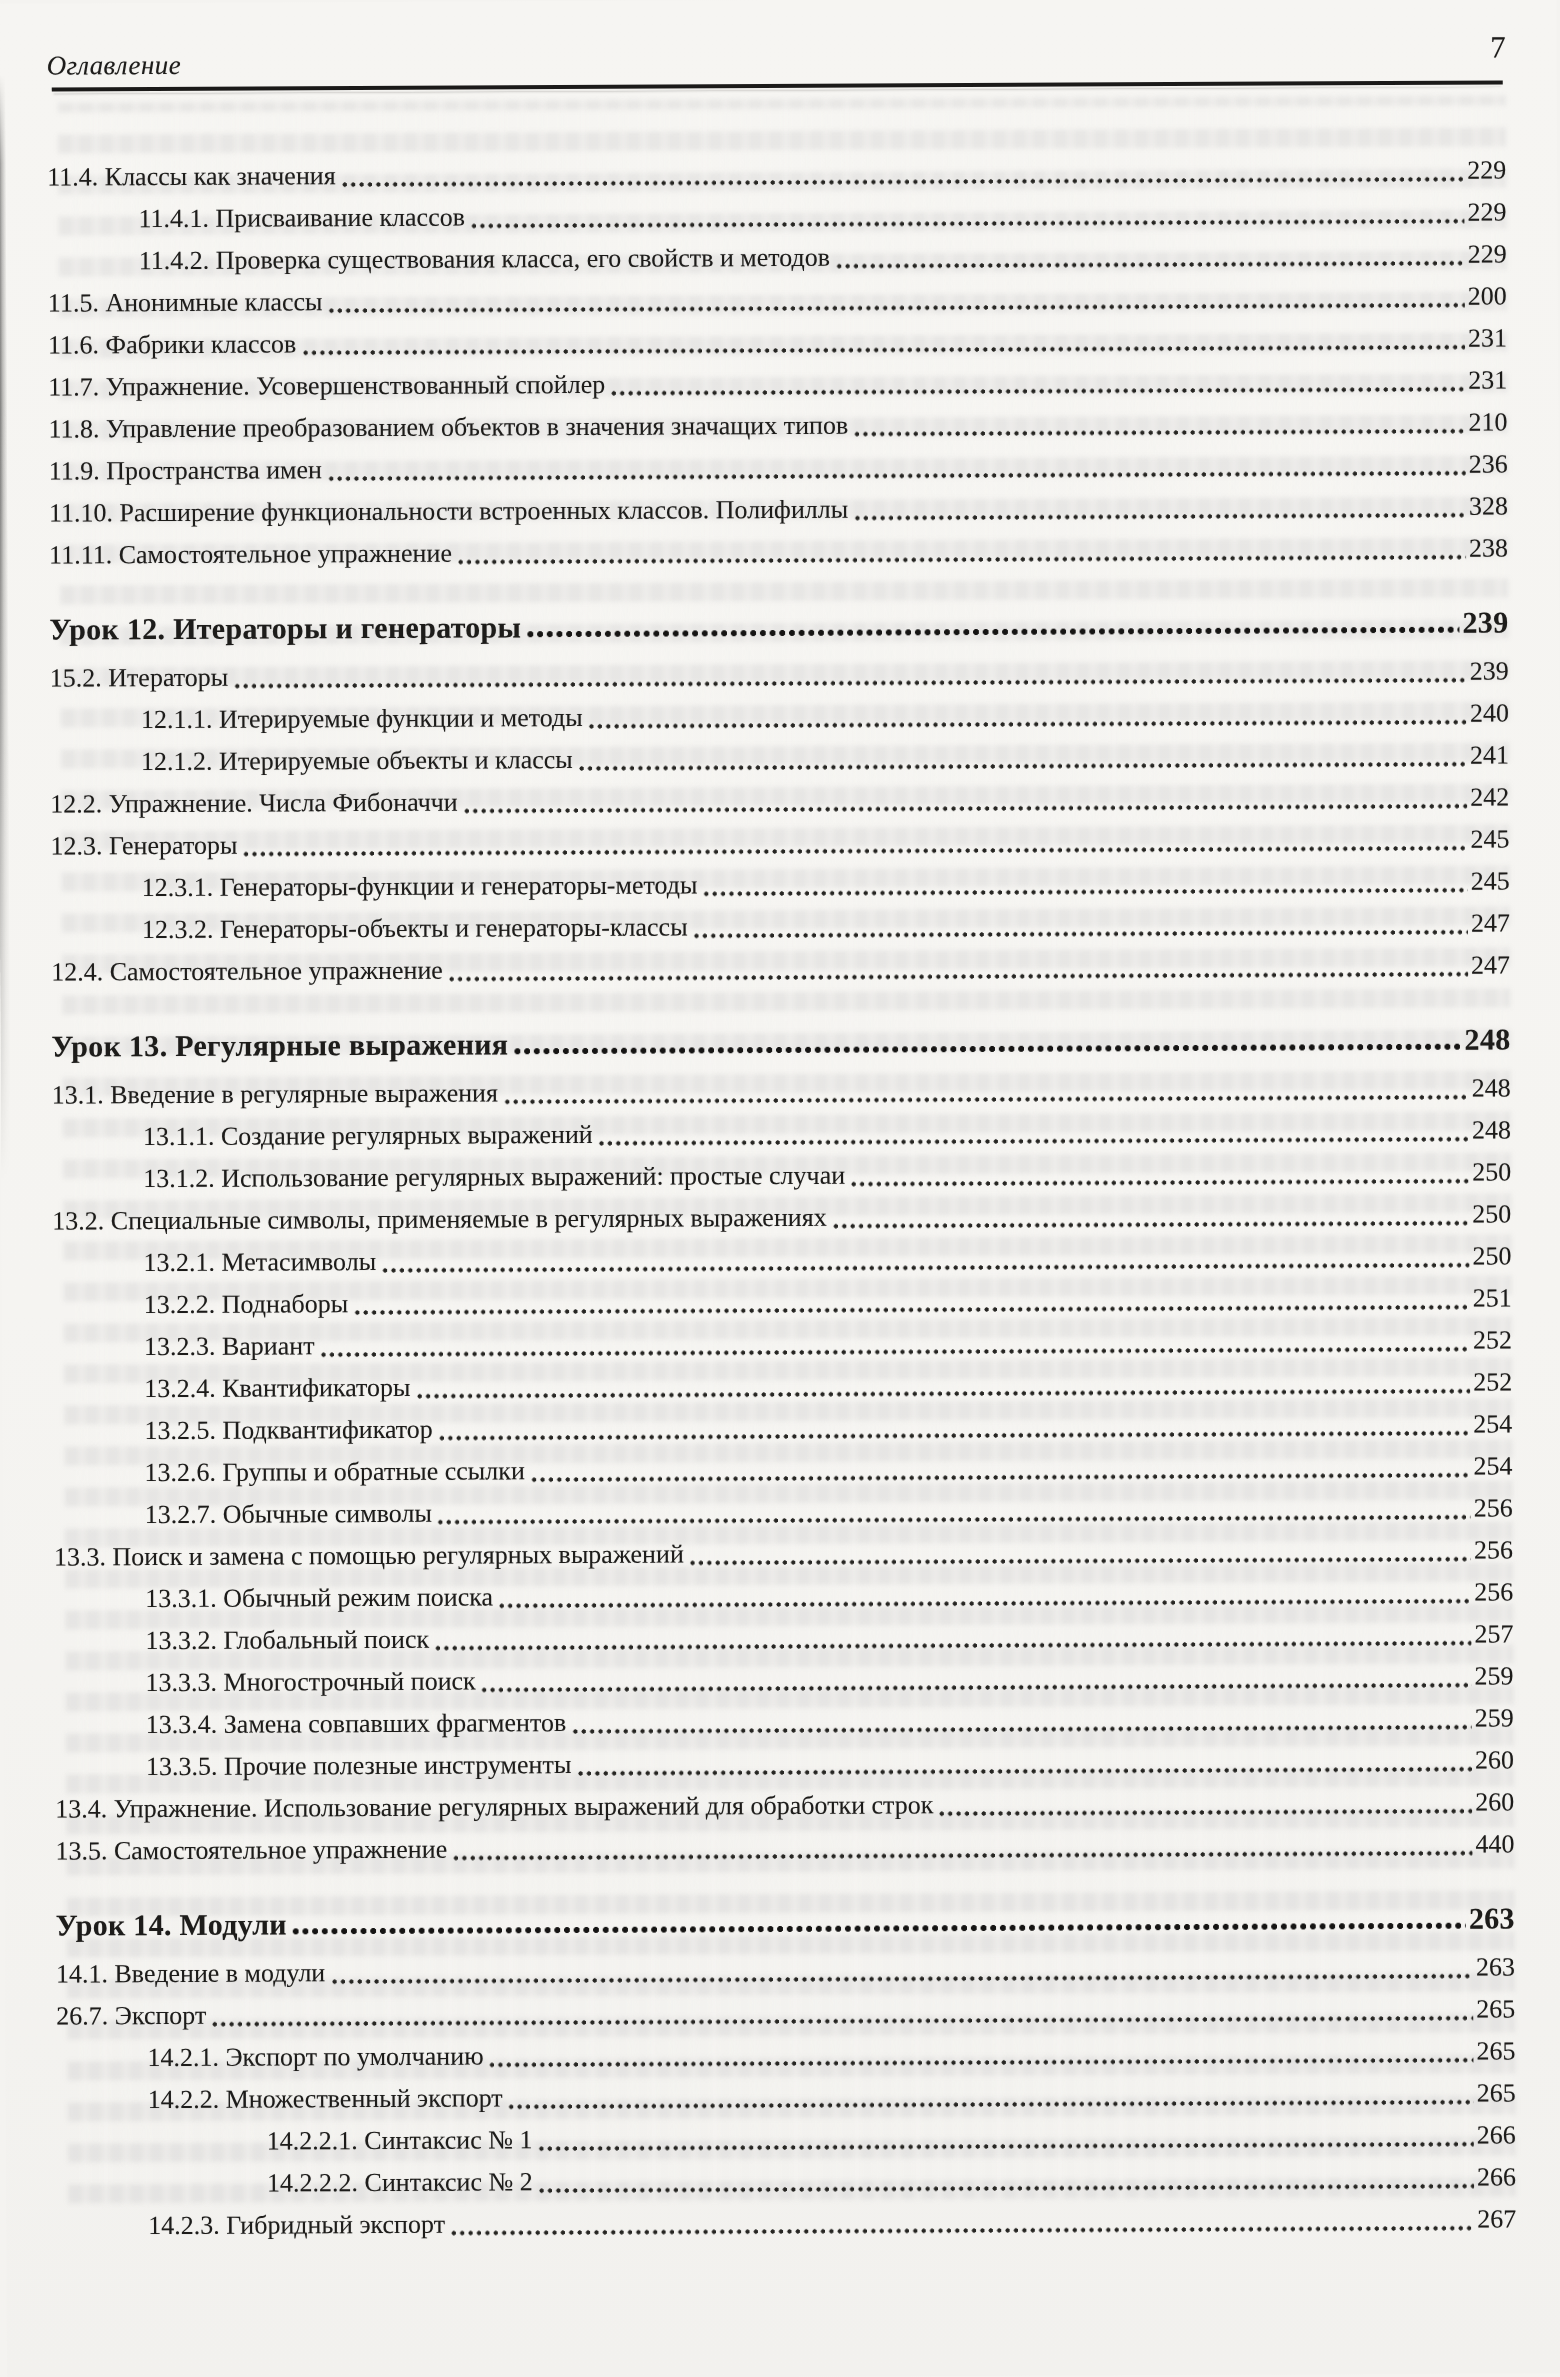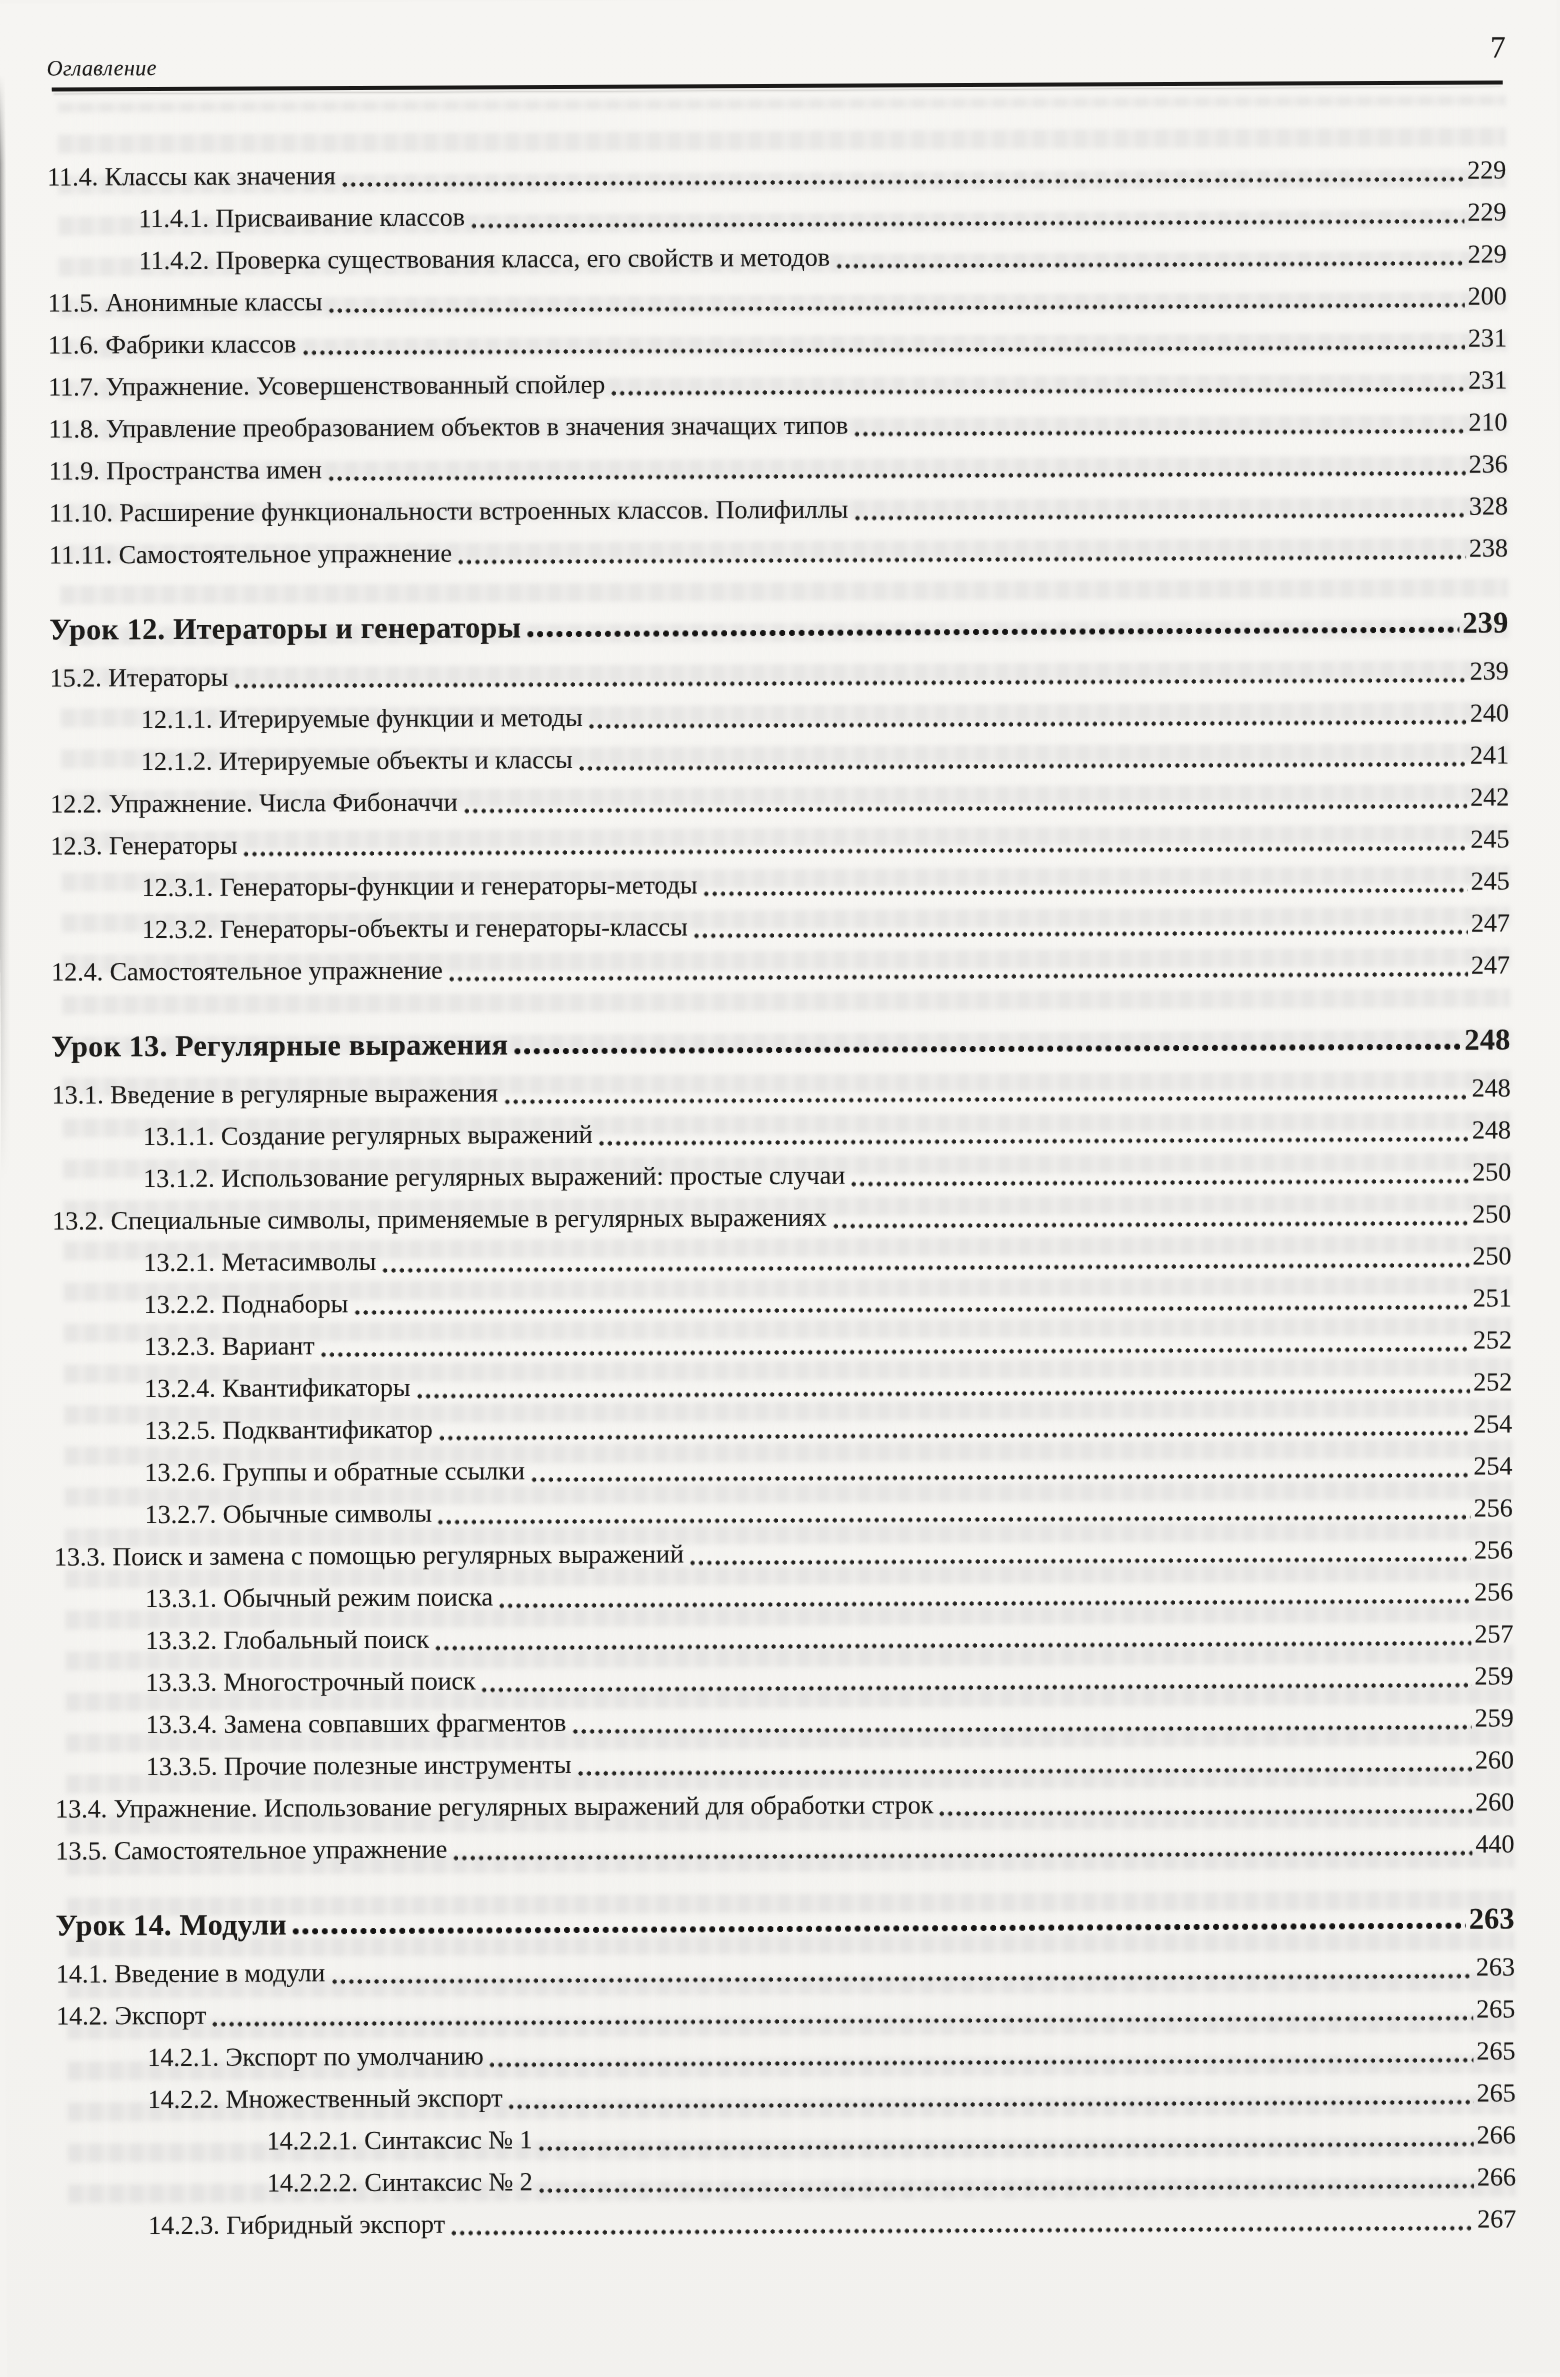--- a/index.html
+++ b/index.html
@@ -46,21 +46,21 @@
   .content { position: relative; padding: 0 51px; }
 
   header.pagehead {
     display: flex;
     align-items: flex-end;
     padding-top: 34px;
     height: 44px;
   }
   .head-title {
     font-style: italic;
-    font-size: 22px;
+    font-size: 27px;
     letter-spacing: 0.4px;
     text-shadow: 0 0 0.9px rgba(35,35,35,.35);
   }
   .head-spacer { flex: 1; }
   .head-num {
     font-size: 31px;
     position: relative;
     top: -8.8px;
     text-shadow: 0 0 0.9px rgba(35,35,35,.35);
   }
@@ -325,21 +325,21 @@
     <span class="lbl">Урок 14. Модули</span>
     <span class="leader"></span>
     <span class="num">263</span>
   </div>
         <div class="row lvl1">
     <span class="lbl">14.1. Введение в модули</span>
     <span class="leader"></span>
     <span class="num">263</span>
   </div>
         <div class="row lvl1">
-    <span class="lbl">14.2. Экспорт</span>
+    <span class="lbl">26.7. Экспорт</span>
     <span class="leader"></span>
     <span class="num">265</span>
   </div>
         <div class="row lvl2">
     <span class="lbl">14.2.1. Экспорт по умолчанию</span>
     <span class="leader"></span>
     <span class="num">265</span>
   </div>
         <div class="row lvl2">
     <span class="lbl">14.2.2. Множественный экспорт</span>

